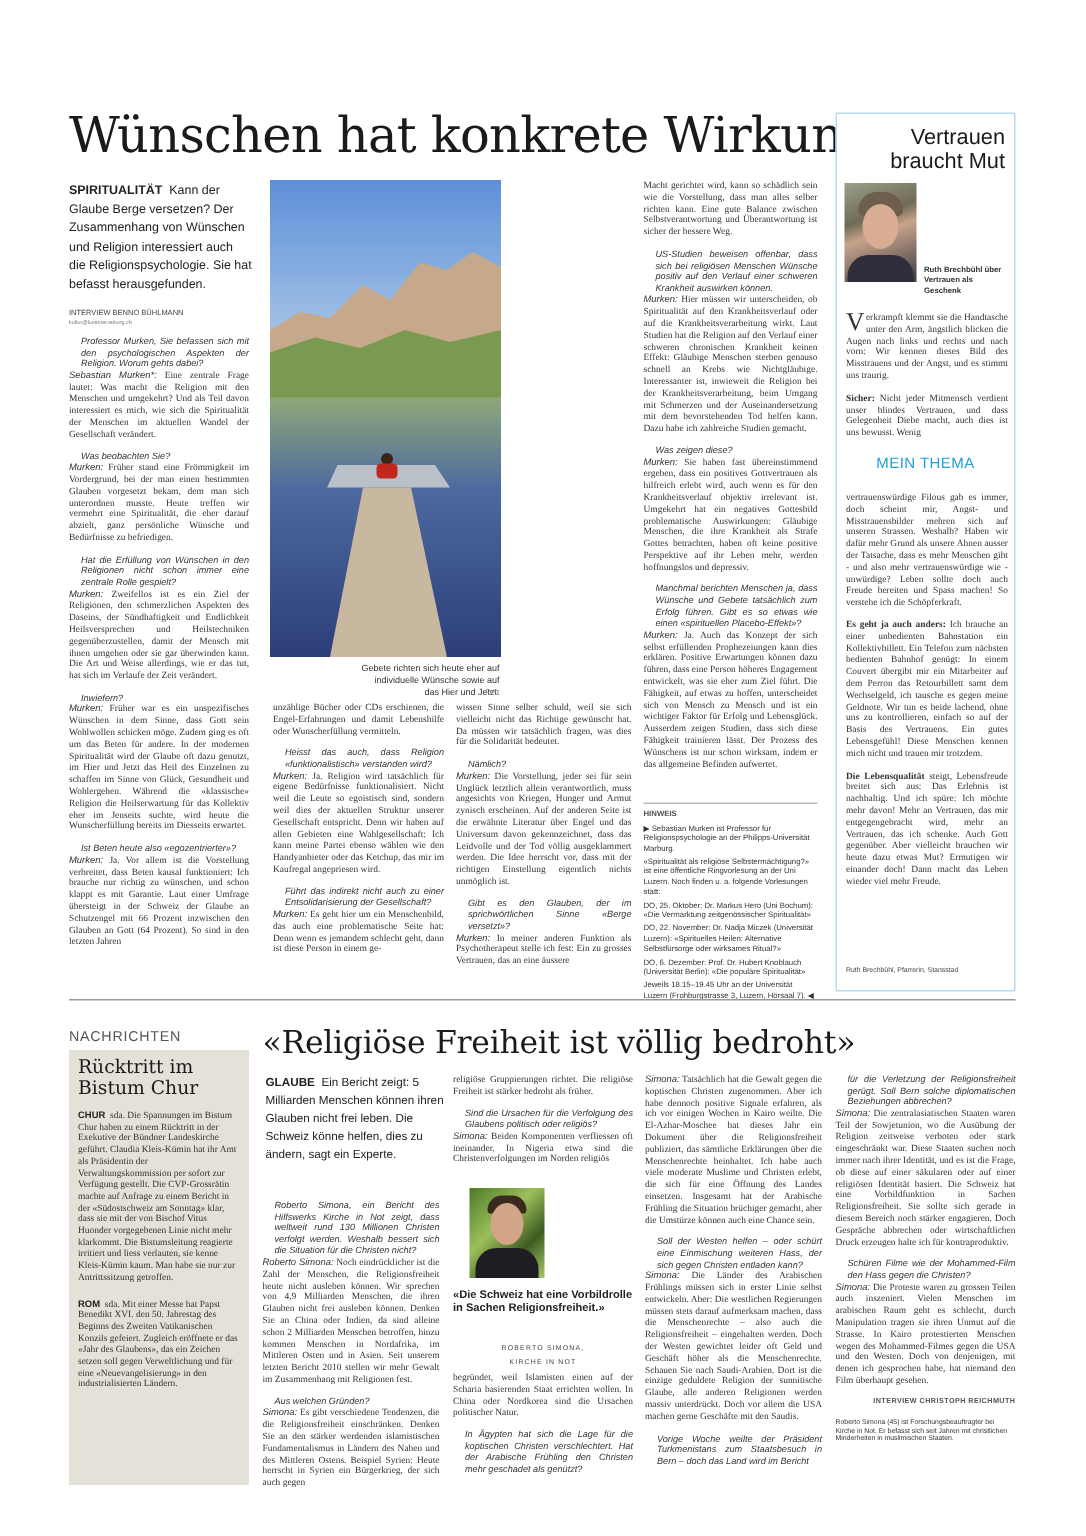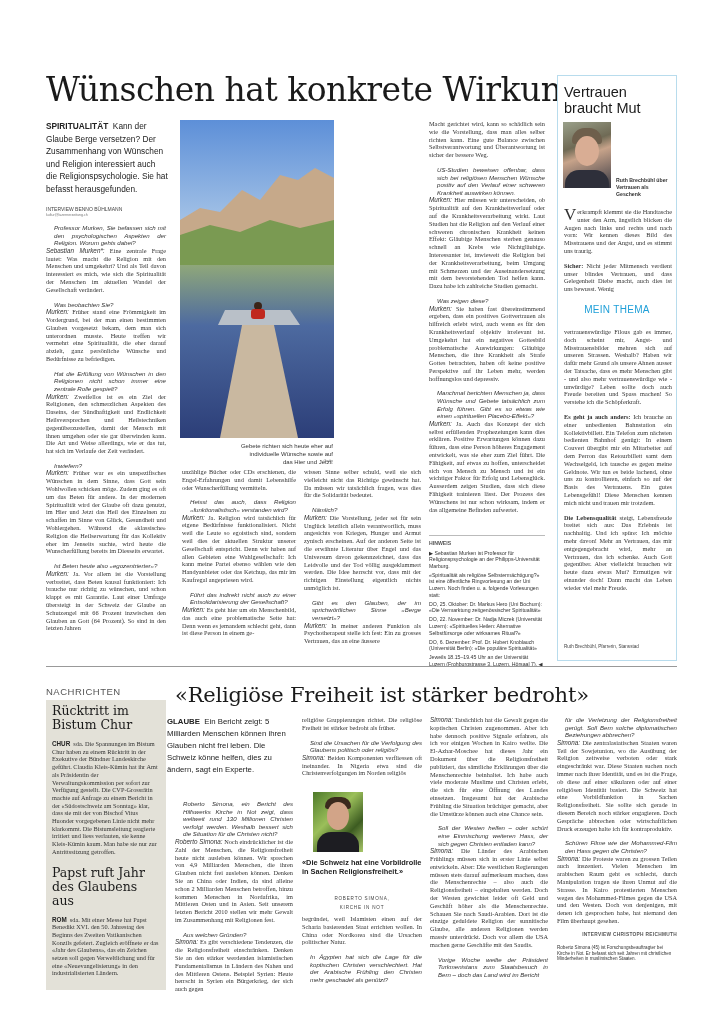--- a/index.html
+++ b/index.html
@@ -18,40 +18,40 @@
   #photo { left: 180px; top: 120px; width: 154px; height: 318px; overflow: hidden; }
   #caption { left: 240px; top: 442px; width: 93px; font-family: "Liberation Sans", sans-serif; font-size: 6px; line-height: 8px; text-align: right; color: #333; }
   #credit { left: 300px; top: 458px; width: 33px; font-family: "Liberation Sans", sans-serif; font-size: 4px; color: #777; text-align: right; }
   #col2a { left: 182px; top: 468px; width: 114px; }
   #col2b { left: 304px; top: 468px; width: 117px; }
   #col3 { left: 429px; top: 120px; width: 116px; }
   #hinweis { left: 429px; top: 535px; width: 116px; font-family: "Liberation Sans", sans-serif; font-size: 5.2px; line-height: 6.6px; color: #333; }
   #hinweis .h { font-weight: bold; font-size: 5.2px; border-top: 1px solid #bbb; padding-top: 4px; margin-bottom: 3px; color: #555; }
   #hinweis .item { margin-bottom: 2.5px; }
   #sidebar { left: 557px; top: 75px; width: 120px; height: 586px; border: 1px solid #b8dced; background: #fff; padding: 4px 6px; }
-  #sb-title { text-align: left; font-family: "Liberation Sans", sans-serif; font-size: 14.5px; line-height: 16px; color: #1a1a1a; margin-top: 4px; }
+  #sb-title { text-align: right; font-family: "Liberation Sans", sans-serif; font-size: 14.5px; line-height: 16px; color: #1a1a1a; margin-top: 4px; }
   #sb-portrait { position: absolute; left: 5px; top: 46px; width: 48px; height: 66px; background: linear-gradient(160deg,#9aa08a 0%,#6f6a55 35%,#c7a38a 50%,#3a3a44 100%); }
   #sb-portrait .face { position:absolute; left: 12px; top: 14px; width: 24px; height: 30px; border-radius: 50%; background: #d9ad94; }
   #sb-portrait .hair { position:absolute; left: 9px; top: 6px; width: 30px; height: 16px; border-radius: 15px 15px 4px 4px; background: #6e5f4c; }
   #sb-portrait .body { position:absolute; left: 2px; top: 48px; width: 44px; height: 18px; border-radius: 14px 14px 0 0; background: #2e2f3a; }
   #sb-author { position: absolute; left: 58px; top: 101px; width: 58px; font-family: "Liberation Sans", sans-serif; font-weight: bold; font-size: 5.2px; line-height: 6.8px; color: #333; }
   #sb-body1 { position: absolute; left: 6px; top: 132px; width: 108px; }
   #sb-kicker { position: absolute; left: 0; top: 228px; width: 118px; text-align: center; font-family: "Liberation Sans", sans-serif; font-size: 10px; letter-spacing: 0.3px; color: #1e9fd8; }
   #sb-body2 { position: absolute; left: 6px; top: 252px; width: 108px; }
   #sb-sig { position: absolute; left: 6px; top: 568px; font-family: "Liberation Sans", sans-serif; font-size: 4.6px; color: #444; }
   .dropcap { float: left; font-size: 17px; line-height: 14px; margin-right: 1px; font-family: "Liberation Serif", serif; }
   .rule { position: absolute; height: 1px; background: #999; }
   
   #news-label { left: 46px; top: 686px; font-family: "Liberation Sans", sans-serif; font-size: 9.5px; letter-spacing: 0.5px; color: #555; text-align: center; }
   #news-box { left: 46px; top: 700px; width: 120px; height: 290px; background: #e3e1d8; padding: 4px 6px; }
   .news-hl { font-family: "DejaVu Serif", serif; font-size: 12.5px; line-height: 14px; color: #1a1a1a; margin-bottom: 8px; }
   .news-body { font-family: "Liberation Serif", serif; font-size: 6.3px; line-height: 7.7px; color: #333; margin-bottom: 10px; }
   .news-body b { font-family: "Liberation Sans", sans-serif; font-weight: bold; color: #222; }
   #headline2 { left: 175px; top: 683px; font-family: "DejaVu Serif", serif; font-size: 21px; color: #1a1a1a; white-space: nowrap; letter-spacing: -0.2px; }
-  #lead2 { left: 167px; top: 716px; width: 122px; font-family: "Liberation Sans", sans-serif; font-size: 7.8px; line-height: 12px; color: #222; }
+  #lead2 { left: 177px; top: 716px; width: 122px; font-family: "Liberation Sans", sans-serif; font-size: 7.8px; line-height: 12px; color: #222; }
   #lead2 b { font-weight: bold; }
   #b-col1 { left: 175px; top: 800px; width: 118px; }
   #b-col2 { left: 302px; top: 716px; width: 120px; }
   #b-photo { left: 313px; top: 792px; width: 50px; height: 60px; overflow: hidden; background: linear-gradient(135deg,#4e7a2a,#9bbf5a 40%,#3d5c21 70%,#a9c76a); }
   #b-photo .face { position:absolute; left: 14px; top: 10px; width: 22px; height: 28px; border-radius: 50%; background: #d2a488; }
   #b-photo .hair { position:absolute; left: 12px; top: 5px; width: 26px; height: 12px; border-radius: 12px 12px 3px 3px; background: #3a2a1d; }
   #b-photo .body { position:absolute; left: 4px; top: 40px; width: 42px; height: 22px; border-radius: 14px 14px 0 0; background: #1d1d22; }
   #pull-quote { left: 302px; top: 858px; width: 120px; text-align: left; font-family: "Liberation Sans", sans-serif; font-weight: bold; font-size: 7.4px; line-height: 9.4px; color: #222; }
   #pull-src { left: 302px; top: 894px; width: 120px; text-align: center; font-family: "Liberation Sans", sans-serif; font-size: 4.6px; line-height: 9px; letter-spacing: 0.8px; color: #444; }
   #b-col2b { left: 302px; top: 915px; width: 120px; }
@@ -169,25 +169,24 @@
   </div>
   <div id="sb-sig">Ruth Brechbühl, Pfarrerin, Stansstad</div>
 </div>
 
 <div class="rule" style="left:46px; top:666px; width:631px;"></div>
 
 <div id="news-label" class="abs">NACHRICHTEN</div>
 <div id="news-box" class="abs">
   <div class="news-hl">Rücktritt im Bistum Chur</div>
   <div class="news-body"><b>CHUR</b>&nbsp; <span>sda. Die Spannungen im Bistum Chur haben zu einem Rücktritt in der Exekutive der Bündner Landeskirche geführt. Claudia Kleis-Kümin hat ihr Amt als Präsidentin der Verwaltungskommission per sofort zur Verfügung gestellt. Die CVP-Grossrätin machte auf Anfrage zu einem Bericht in der «Südostschweiz am Sonntag» klar, dass sie mit der von Bischof Vitus Huonder vorgegebenen Linie nicht mehr klarkommt. Die Bistumsleitung reagierte irritiert und liess verlauten, sie kenne Kleis-Kümin kaum. Man habe sie nur zur Antrittssitzung getroffen.</span></div>
-  <div class="news-hl">Papst ruft Jahr des Glaubens aus</div>
   <div class="news-body"><b>ROM</b>&nbsp; <span>sda. Mit einer Messe hat Papst Benedikt XVI. den 50. Jahrestag des Beginns des Zweiten Vatikanischen Konzils gefeiert. Zugleich eröffnete er das «Jahr des Glaubens», das ein Zeichen setzen soll gegen Verweltlichung und für eine «Neuevangelisierung» in den industrialisierten Ländern.</span></div>
 </div>
 
-<div id="headline2" class="abs">«Religiöse Freiheit ist stärker bedroht»</div>
+<div id="headline2" class="abs">«Religiöse Freiheit ist völlig bedroht»</div>
 <div id="lead2" class="abs">
   <b>GLAUBE</b>&nbsp;
   <span>Ein Bericht zeigt: 5 Milliarden Menschen können ihren Glauben nicht frei leben. Die Schweiz könne helfen, dies zu ändern, sagt ein Experte.</span>
 </div>
 <div id="b-col1" class="abs">
     <div class="q p" style="margin-bottom: 0px;"><span>Roberto Simona, ein Bericht des Hilfswerks Kirche in Not zeigt, dass weltweit rund 130 Millionen Christen verfolgt werden. Weshalb bessert sich die Situation für die Christen nicht?</span></div>
     <div class="body-text p"><span class="speaker">Roberto Simona:</span> <span>Noch eindrücklicher ist die Zahl der Menschen, die Religionsfreiheit heute nicht ausleben können. Wir sprechen von 4,9 Milliarden Menschen, die ihren Glauben nicht frei ausleben können. Denken Sie an China oder Indien, da sind alleine schon 2 Milliarden Menschen betroffen, hinzu kommen Menschen in Nordafrika, im Mittleren Osten und in Asien. Seit unserem letzten Bericht 2010 stellen wir mehr Gewalt im Zusammenhang mit Religionen fest.</span></div>
     <div class="q p" style="margin-bottom: 0px;"><span>Aus welchen Gründen?</span></div>
     <div class="body-text p"><span class="speaker">Simona:</span> <span>Es gibt verschiedene Tendenzen, die die Religionsfreiheit einschränken. Denken Sie an den stärker werdenden islamistischen Fundamentalismus in Ländern des Nahen und des Mittleren Ostens. Beispiel Syrien: Heute herrscht in Syrien ein Bürgerkrieg, der sich auch gegen</span></div>
   </div>

